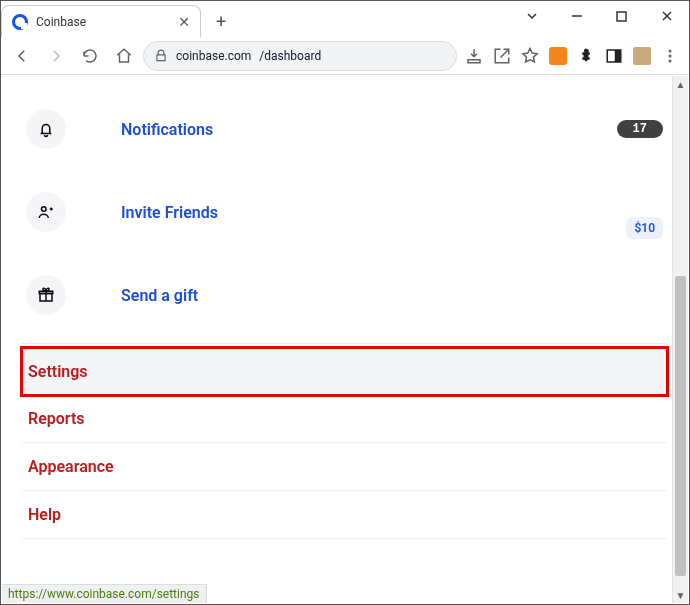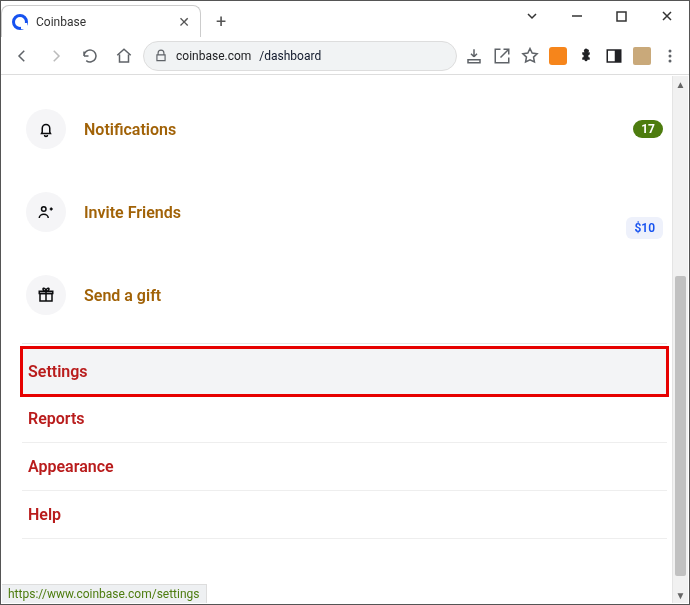--- a/index.html
+++ b/index.html
@@ -116,27 +116,27 @@
     padding: 18px 4px;
     gap:18px;
   }
   .icon-circle {
     width:40px;height:40px;border-radius:50%;
     background:#f5f5f7;
     display:flex;align-items:center;justify-content:center;
     color:#0a0b0d;
     font-size:18px;
   }
-  .menu-label { font-size:16px; font-weight:600; color:#a16207; flex:1; }
+  .menu-label { font-size:16px; font-weight:600; color:#1d4ed8; flex:1;margin-left:37px; }
   .pill-red {
-    background:#4d7c0f;color:#fff;
+    background:#404040;color:#fff;
     border-radius:12px;
-    padding:2px 8px;
+    padding:2px 16px;
     font-size:12px;font-weight:700;
-    min-width:28px;text-align:center;
+    min-width:28px;text-align:center;font-family:Liberation Mono, monospace;
   }
   .pill-blue {
     background:#eef1fb;color:#1652f0;
     border-radius:6px;
     padding:4px 8px;
     font-size:12px;font-weight:600;margin-top:32px;
   }
   .divider { height:1px;background:#e8e8e8;margin:10px 0 4px; }
 
   .sec-row {

